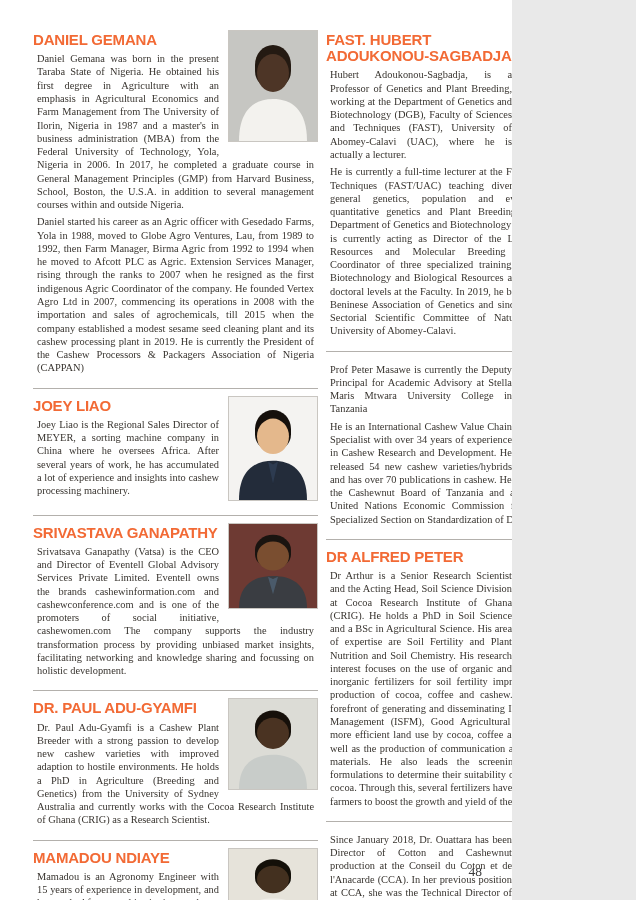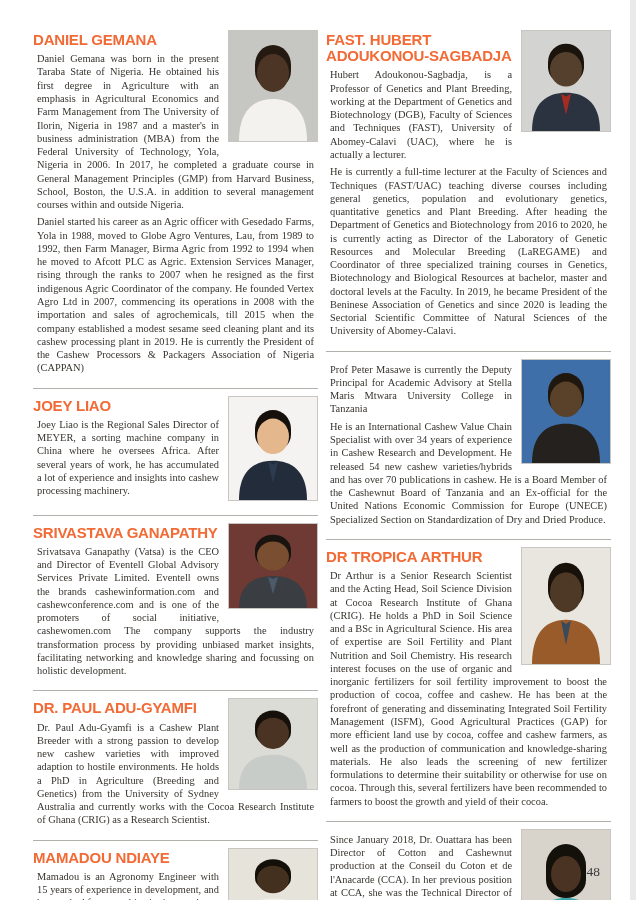--- a/index.html
+++ b/index.html
@@ -1,19 +1,19 @@
 <!DOCTYPE html>
 <html style="--accent: #f26a35;"><head>
 <meta charset="utf-8">
 <style>
   html, body { margin: 0; padding: 0; }
   body { background: #e9e9e9; font-family: "Liberation Serif", serif; }
   .page {
     position: relative;
-    width: 630px; height: 900px;
+    width: 512px; height: 900px;
     background: #ffffff;
     overflow: hidden;
     box-sizing: border-box;
     padding: 30px 26px 0 33px;
   }
   .cols { display: flex; gap: 8px; }
   .col { width: 285px; flex: 0 0 285px; }
   .bio-section { overflow: hidden; padding: 7px 0 9px; }
   .bio-section:first-child { padding-top: 0; }
   .divider { border: none; border-top: 1px solid #b3b0ac; margin: 0; }
@@ -170,21 +170,21 @@
 
       <section class="bio-section">
         <div class="photo" style="height: 118px; --bg: #e9e6df; --skin: #4e3826; --hair: #171109; --shirt: #9a5b2a; --tie: #3a4a5a;">
           <svg viewBox="0 0 88 110" preserveAspectRatio="none">
             <path d="M26,34 a18,20 0 0 1 36,0 v6 a18,18 0 0 1 -36,0 z" fill="var(--hair,#222)"></path>
             <ellipse cx="44" cy="42" rx="16" ry="19" fill="var(--skin,#6b4b33)"></ellipse>
             <path d="M10,110 C10,78 26,68 44,68 C62,68 78,78 78,110 Z" fill="var(--shirt,#eee)"></path>
             <polygon points="44,72 39,69 44,92 49,69" fill="var(--tie,transparent)"></polygon>
           </svg>
         </div>
-        <h2 class="heading">DR TROPICA ARTHUR</h2>
+        <h2 class="heading">DR ALFRED PETER</h2>
         <p class="body-text">Dr Arthur is a Senior Research Scientist and the Acting Head, Soil Science Division at Cocoa Research Institute of Ghana (CRIG). He holds a PhD in Soil Science and a BSc in Agricultural Science. His area of expertise are Soil Fertility and Plant Nutrition and Soil Chemistry. His research interest focuses on the use of organic and inorganic fertilizers for soil fertility improvement to boost the production of cocoa, coffee and cashew. He has been at the forefront of generating and disseminating Integrated Soil Fertility Management (ISFM), Good Agricultural Practices (GAP) for more efficient land use by cocoa, coffee and cashew farmers, as well as the production of communication and knowledge-sharing materials. He also leads the screening of new fertilizer formulations to determine their suitability or otherwise for use on cocoa. Through this, several fertilizers have been recommended to farmers to boost the growth and yield of their cocoa.</p>
       </section>
 
       <hr class="divider">
 
       <section class="bio-section">
         <div class="photo" style="height: 112px; --bg: #d9d4cb; --skin: #4a3322; --hair: #14100a; --shirt: #35a8ad;">
           <svg viewBox="0 0 88 110" preserveAspectRatio="none">
             <path d="M24,36 a20,22 0 0 1 40,0 v14 a20,18 0 0 1 -40,0 z" fill="var(--hair,#222)"></path>
             <ellipse cx="44" cy="44" rx="15" ry="18" fill="var(--skin,#6b4b33)"></ellipse>

